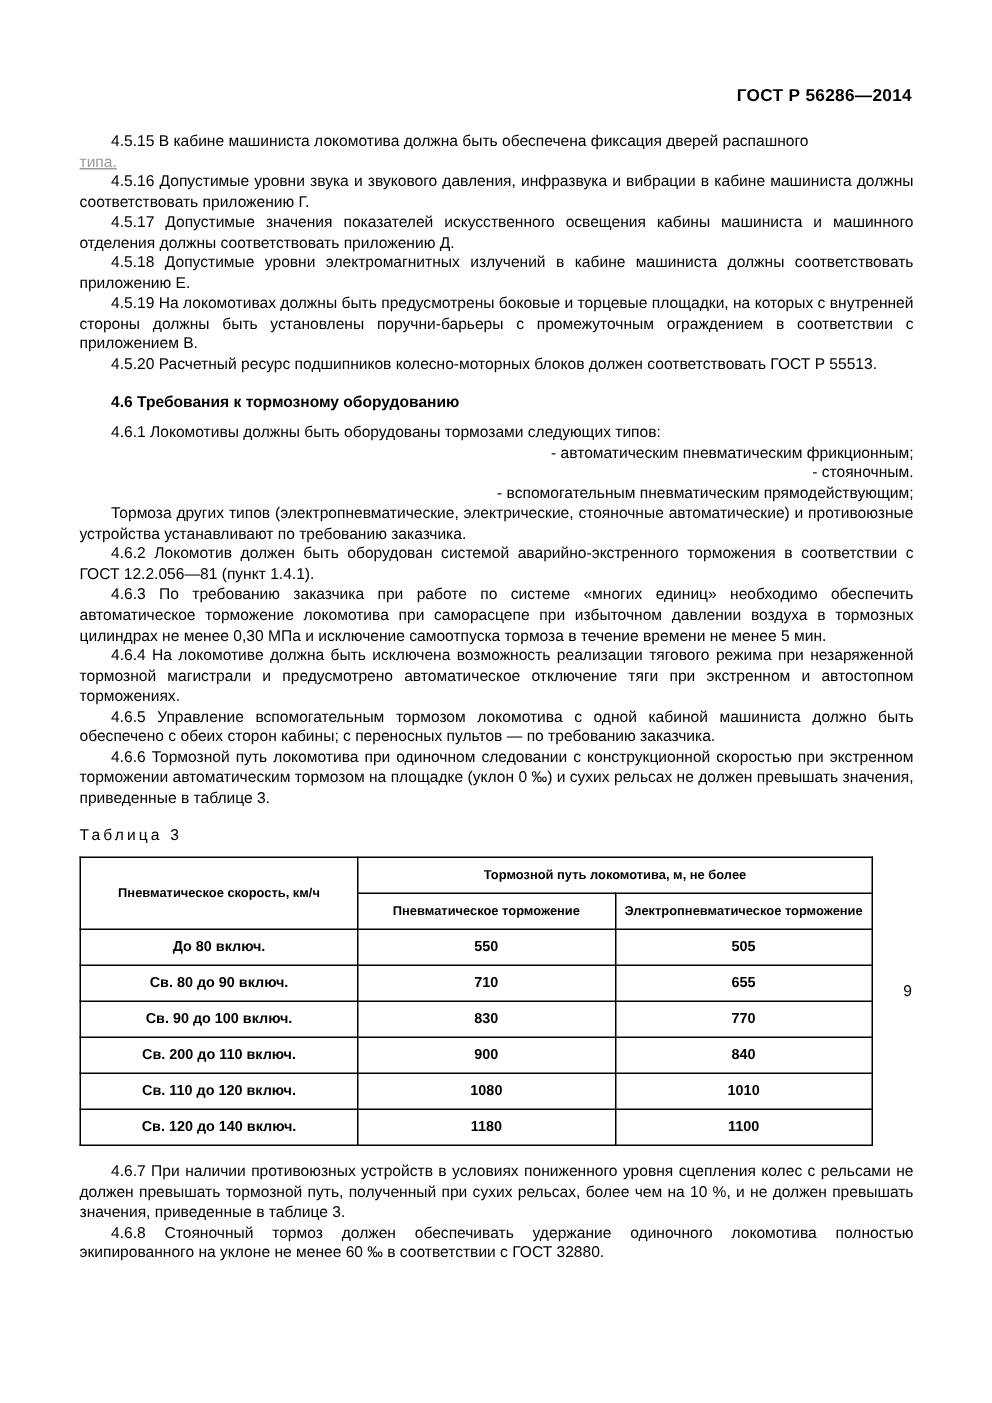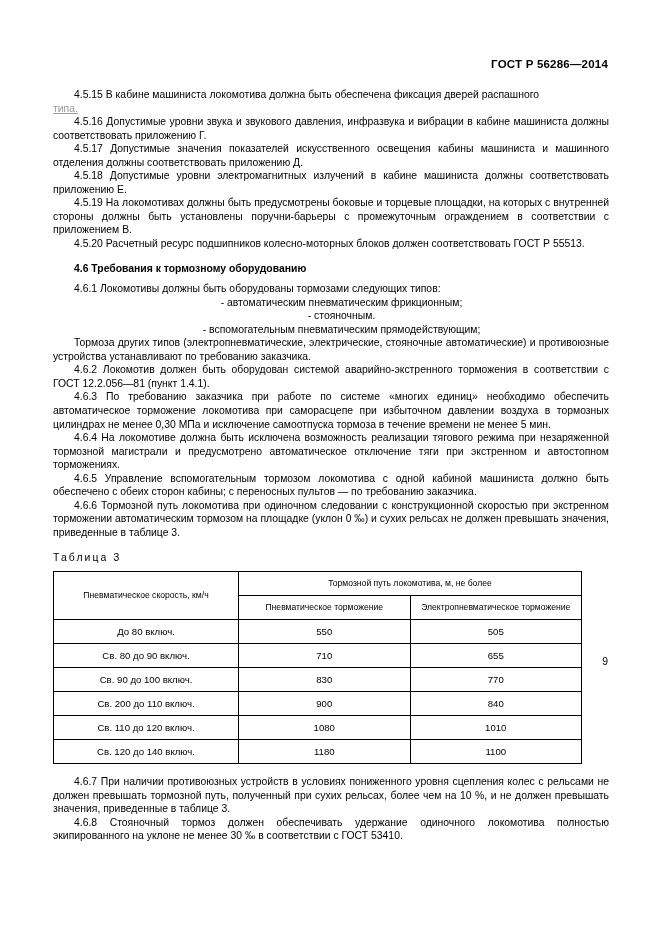--- a/index.html
+++ b/index.html
@@ -57,21 +57,21 @@
   }
   p.para.faded {
     color: #9a9a9a;
   }
 
   .list-item {
     margin: 0;
     font-size: 10.4px;
     line-height: 13.55px;
     text-indent: 21px;
-    text-align: center;
+    text-align: right;
   }
 
   h2.section-heading {
     margin: 0;
     font-size: 10.4px;
     font-weight: bold;
     line-height: 13.55px;
     text-indent: 21px;
   }
 
@@ -90,21 +90,21 @@
     border-collapse: collapse;
     width: 529px;
     margin: 0;
     table-layout: fixed;
   }
   table.brake-table th,
   table.brake-table td {
     border: 1.3px solid #000000;
     text-align: center;
     vertical-align: middle;
-    font-weight: normal;
+    font-weight: bold;
     font-size: 8.6px;
     padding: 0;
   }
   table.brake-table th {
     height: 23px;
     line-height: 11px;
   }
   th.col-speed { width: 184px; }
   th.col-pneu  { width: 173px; }
   th.col-elpn  { width: 172px; }
@@ -206,19 +206,19 @@
           <td>Св. 120 до 140 включ.</td>
           <td>1180</td>
           <td>1100</td>
         </tr>
       </tbody>
     </table>
 
     <div class="gap-md"></div>
 
     <p class="para">4.6.7 При наличии противоюзных устройств в условиях пониженного уровня сцепления колес с рельсами не должен превышать тормозной путь, полученный при сухих рельсах, более чем на 10 %, и не должен превышать значения, приведенные в таблице 3.</p>
-    <p class="para">4.6.8 Стояночный тормоз должен обеспечивать удержание одиночного локомотива полностью экипированного на уклоне не менее 30 ‰ в соответствии с ГОСТ 53410.</p>
+    <p class="para">4.6.8 Стояночный тормоз должен обеспечивать удержание одиночного локомотива полностью экипированного на уклоне не менее 60 ‰ в соответствии с ГОСТ 32880.</p>
 
   </div>
 
   <div class="page-number">9</div>
 
 </div>
 
 </body></html>

